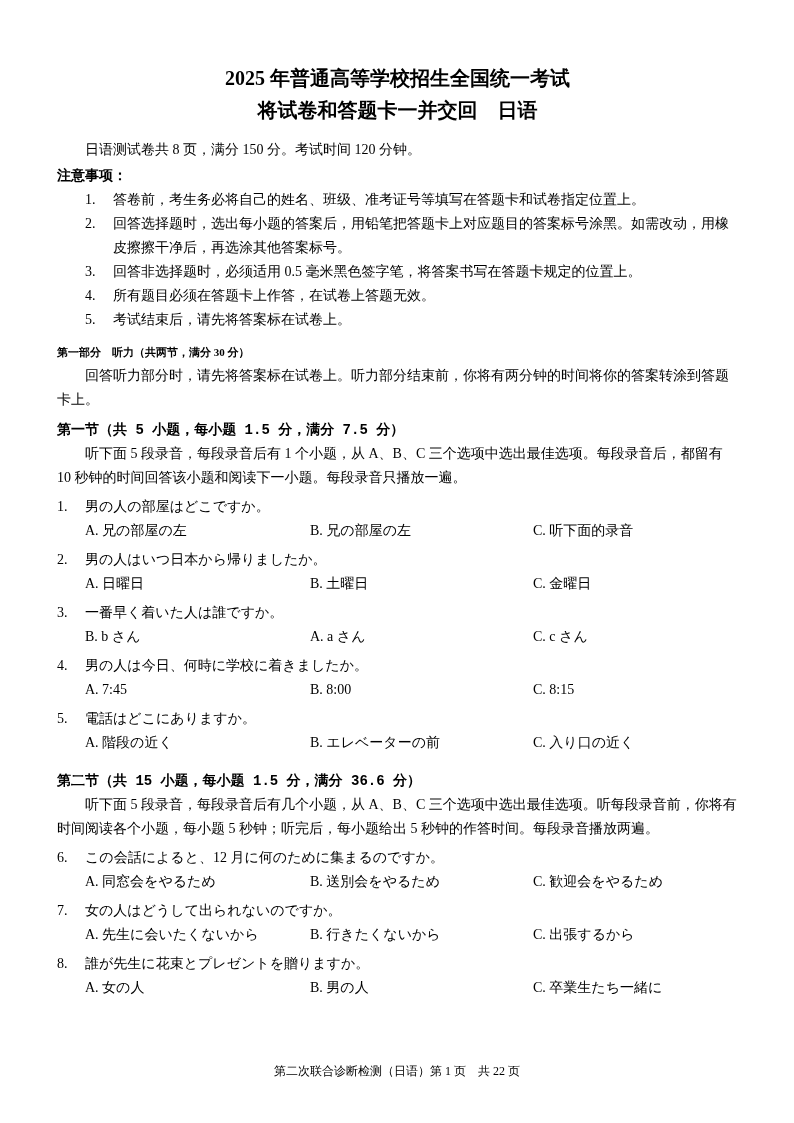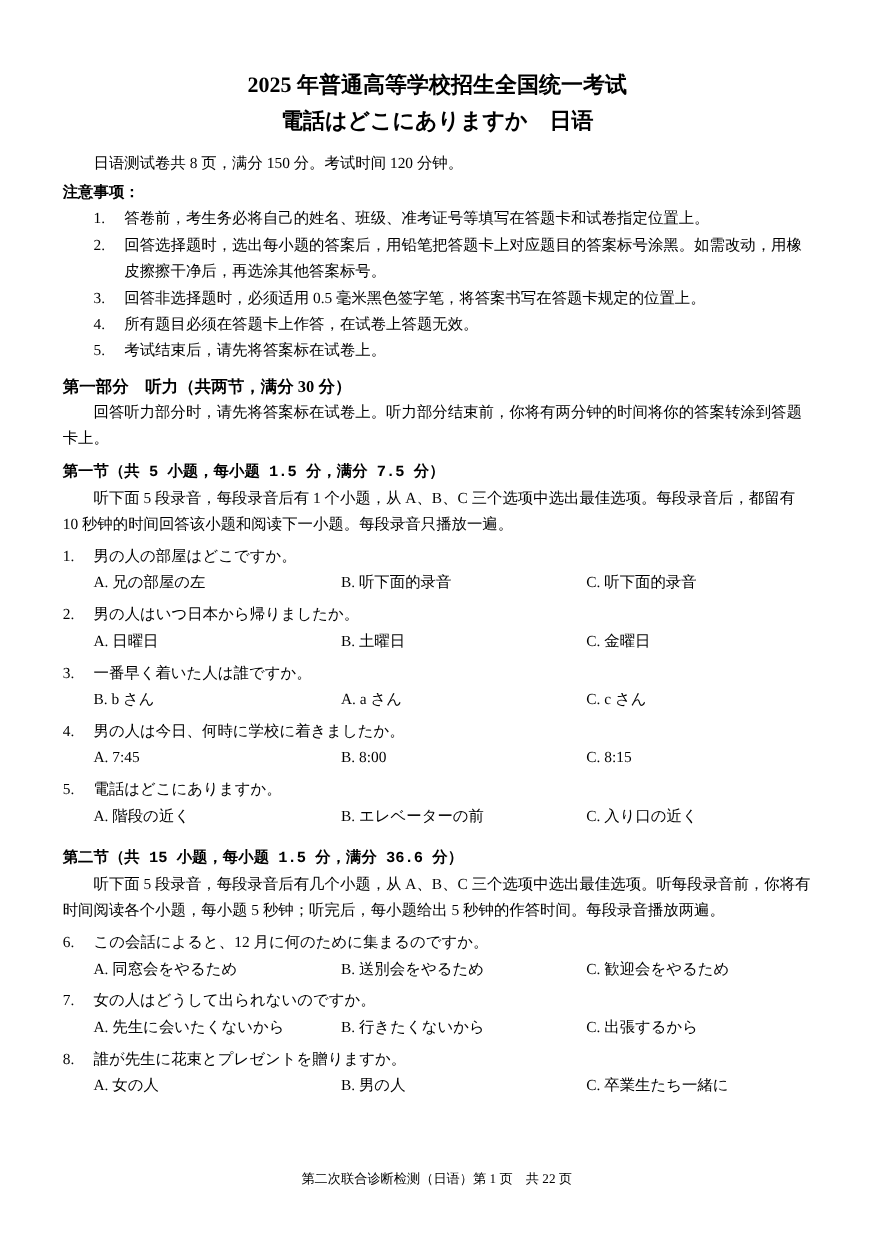--- a/index.html
+++ b/index.html
@@ -20,21 +20,21 @@
   .title {
     text-align:center; font-weight:bold; font-size:20px; line-height:28px;
   }
   .title.second { margin-top:4px; margin-bottom:14px; }
   .indent { text-indent:2em; }
   .intro { margin-top:6px; }
   .notice-head { font-weight:bold; margin-top:2px; }
   .notice-item { position:relative; padding-left:56px; }
   .notice-num { position:absolute; left:28px; top:0; }
   .sect-head { font-weight:bold; margin-top:6px;font-family:Liberation Mono, monospace; }
-  .part-head { font-weight:bold; font-size:15px; margin-top:8px; }
+  .part-head { font-weight:bold; font-size:11px; margin-top:8px; }
   .qblock { margin-top:5px; }
   .qline { position:relative; padding-left:28px; }
   .qnum { position:absolute; left:0; top:0; }
   .opts {
     display:grid;
     grid-template-columns:225px 223px auto;
     padding-left:28px;
   }
   .sub-line { margin-top:10px; margin-bottom:2px; text-indent:2em; }
   .s2-gap { margin-top:14px; }
@@ -42,21 +42,21 @@
     position:absolute; left:0; right:0; bottom:44px;
     text-align:center; font-size:12px; line-height:16px;
   }
 </style>
 </head>
 <body>
 
 <div class="page">
 
   <div class="title">2025 年普通高等学校招生全国统一考试</div>
-  <div class="title second">電話はどこにありますか　日语</div>
+  <div class="title second">将试卷和答题卡一并交回　日语</div>
 
   <p class="indent intro">日语测试卷共 8 页，满分 150 分。考试时间 120 分钟。</p>
 
   <div class="notice-head">注意事项：</div>
 
   <div class="notice-list">
     <div class="notice-item">
       <span class="notice-num">1.</span>
       <span>答卷前，考生务必将自己的姓名、班级、准考证号等填写在答题卡和试卷指定位置上。</span>
     </div>
@@ -84,21 +84,21 @@
   <div class="sect-head">第一节（共 5 小题，每小题 1.5 分，满分 7.5 分）</div>
   <p class="indent">听下面 5 段录音，每段录音后有 1 个小题，从 A、B、C 三个选项中选出最佳选项。每段录音后，都留有 10 秒钟的时间回答该小题和阅读下一小题。每段录音只播放一遍。</p>
 
   <div class="qblock">
     <div class="qline">
       <span class="qnum">1.</span>
       <span>男の人の部屋はどこですか。</span>
     </div>
     <div class="opts">
       <span>A. 兄の部屋の左</span>
-      <span>B. 听下面的录音</span>
+      <span>B. 兄の部屋の左</span>
       <span>C. 听下面的录音</span>
     </div>
   </div>
 
   <div class="qblock">
     <div class="qline">
       <span class="qnum">2.</span>
       <span>男の人はいつ日本から帰りましたか。</span>
     </div>
     <div class="opts">

